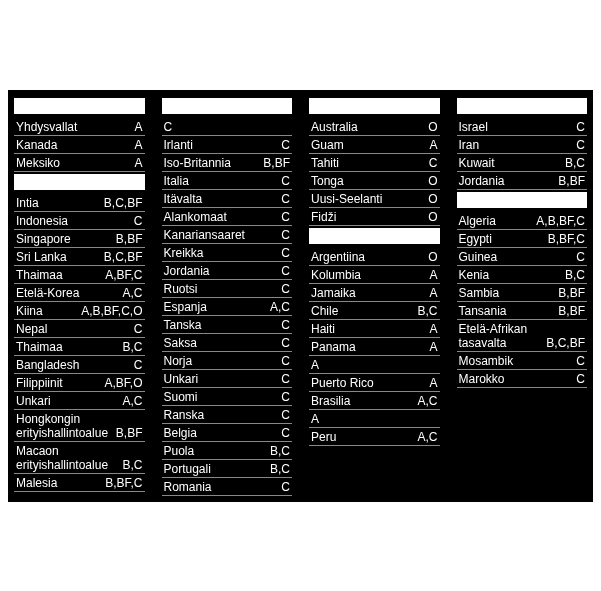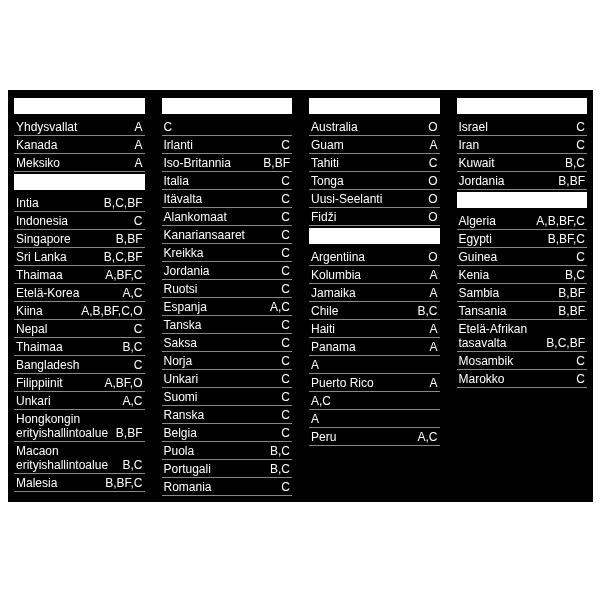--- a/index.html
+++ b/index.html
@@ -273,20 +273,21 @@
           <span class="code">A</span>
         </div>
         <div class="row">
           <span class="code">A</span>
         </div>
         <div class="row">
           <span class="country">Puerto Rico</span>
           <span class="code">A</span>
         </div>
         <div class="row">
+          <span class="country">Brasilia</span>
           <span class="code">A,C</span>
         </div>
         <div class="row">
           <span class="code">A</span>
         </div>
         <div class="row">
           <span class="country">Peru</span>
           <span class="code">A,C</span>
         </div>
       </div>

